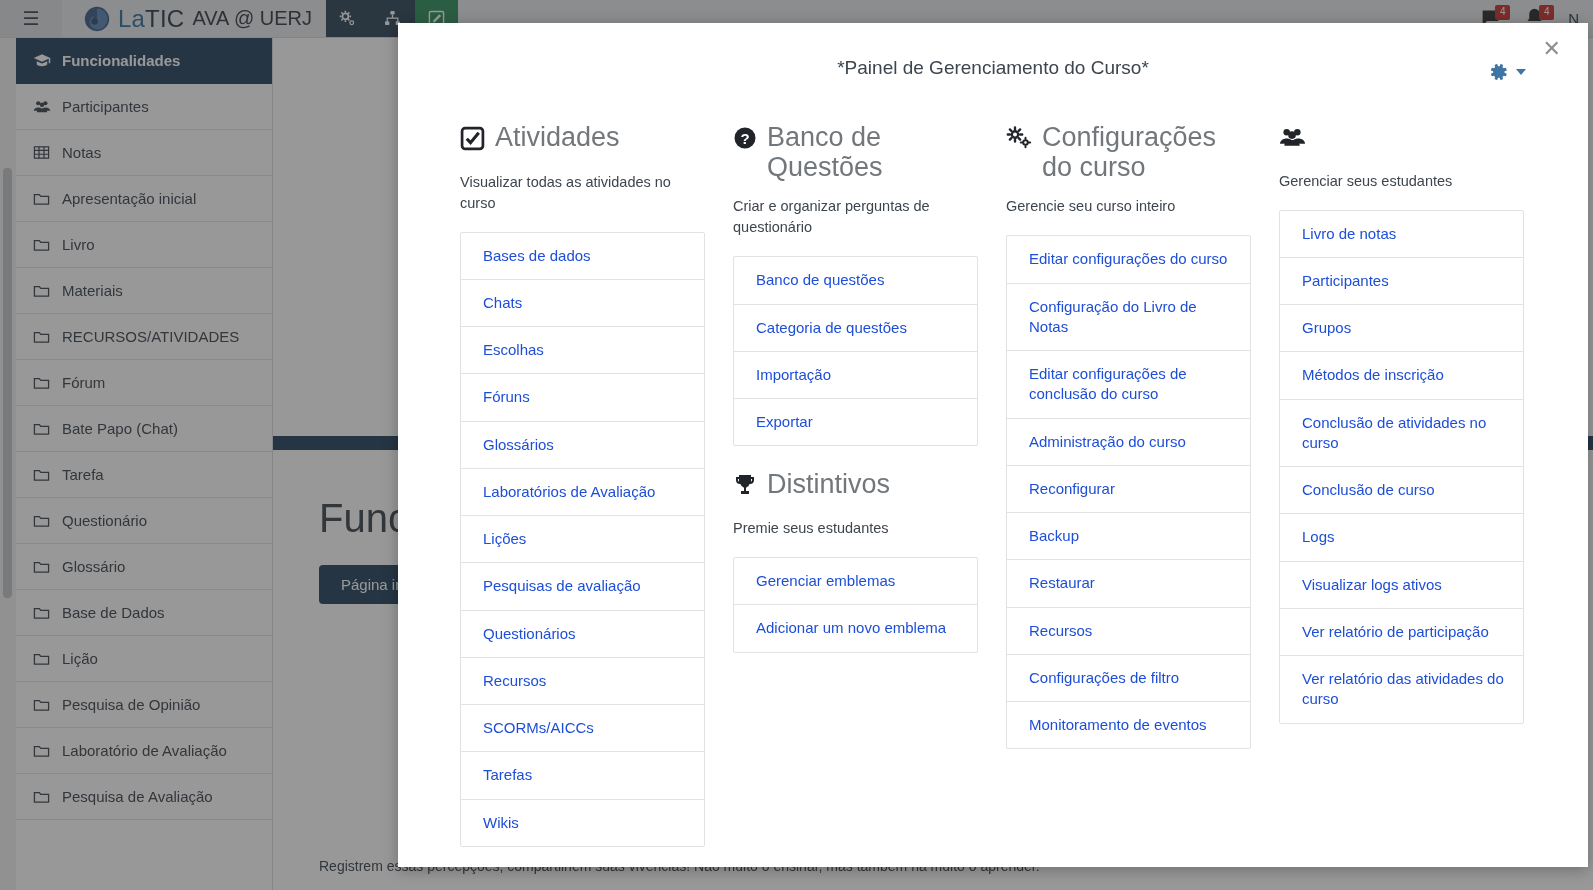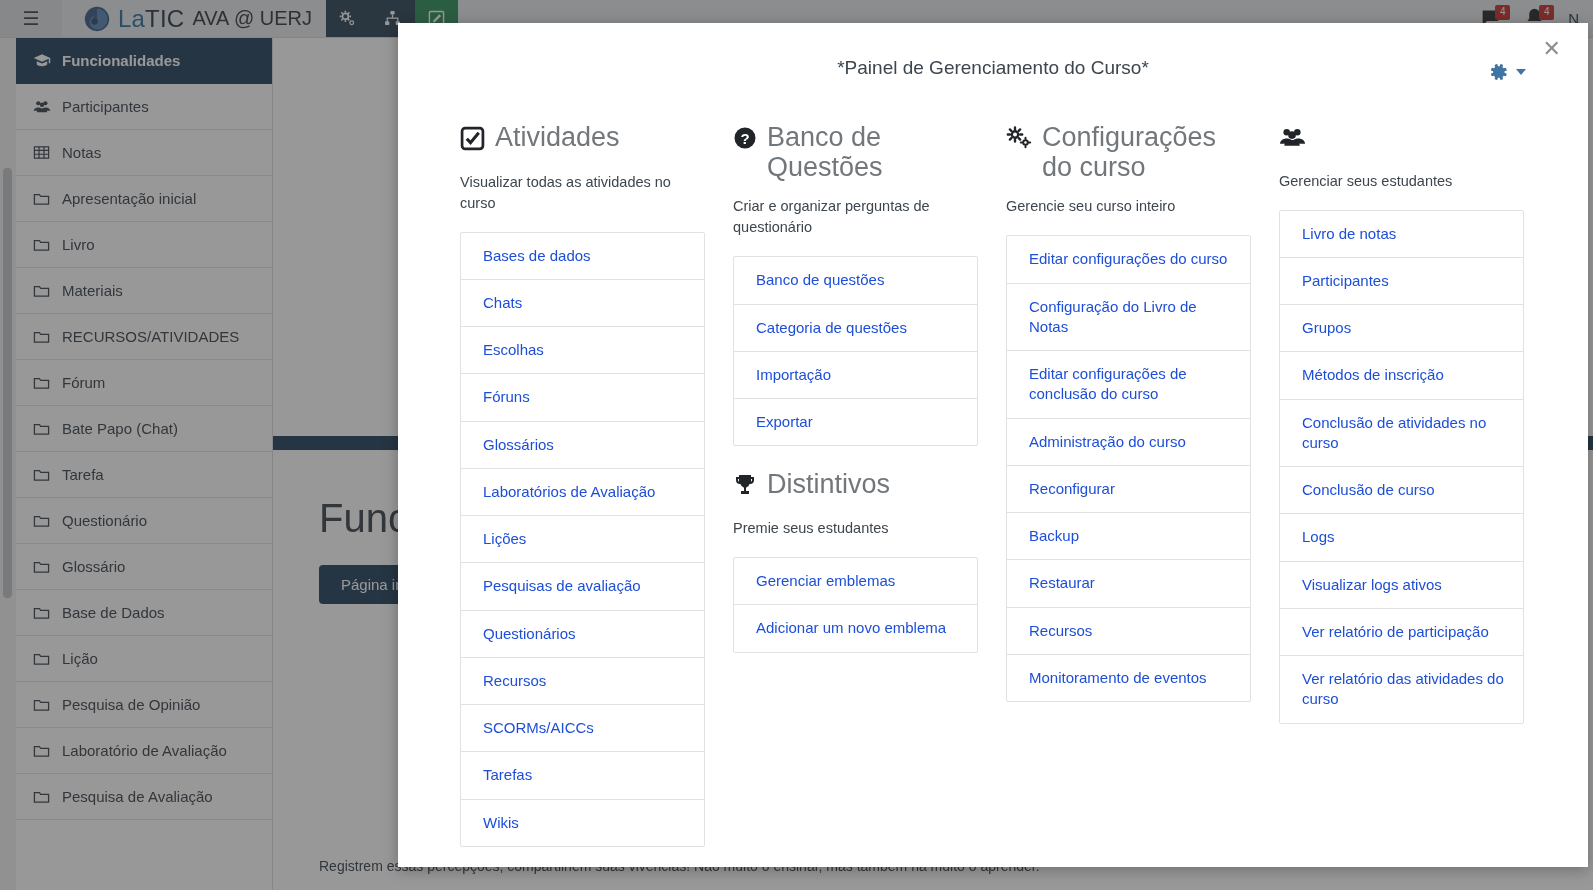--- a/index.html
+++ b/index.html
@@ -485,20 +485,21 @@
       <div class="col-desc">Gerencie seu curso inteiro</div>
       <div class="listgroup">
           <div class="li">Editar configurações do curso</div>
           <div class="li">Configuração do Livro de Notas</div>
           <div class="li">Editar configurações de conclusão do curso</div>
           <div class="li">Administração do curso</div>
           <div class="li">Reconfigurar</div>
           <div class="li">Backup</div>
           <div class="li">Restaurar</div>
           <div class="li">Recursos</div>
+          <div class="li">Configurações de filtro</div>
           <div class="li">Monitoramento de eventos</div>
         </div>
     </div>
 
     <div class="col">
       <div class="col-head">
         <span class="hico">
           <svg width="27" height="24" viewBox="0 0 28 24" fill="#212529">
             <circle cx="8" cy="6" r="3.4"></circle>
               <circle cx="19" cy="6" r="3.4"></circle>

